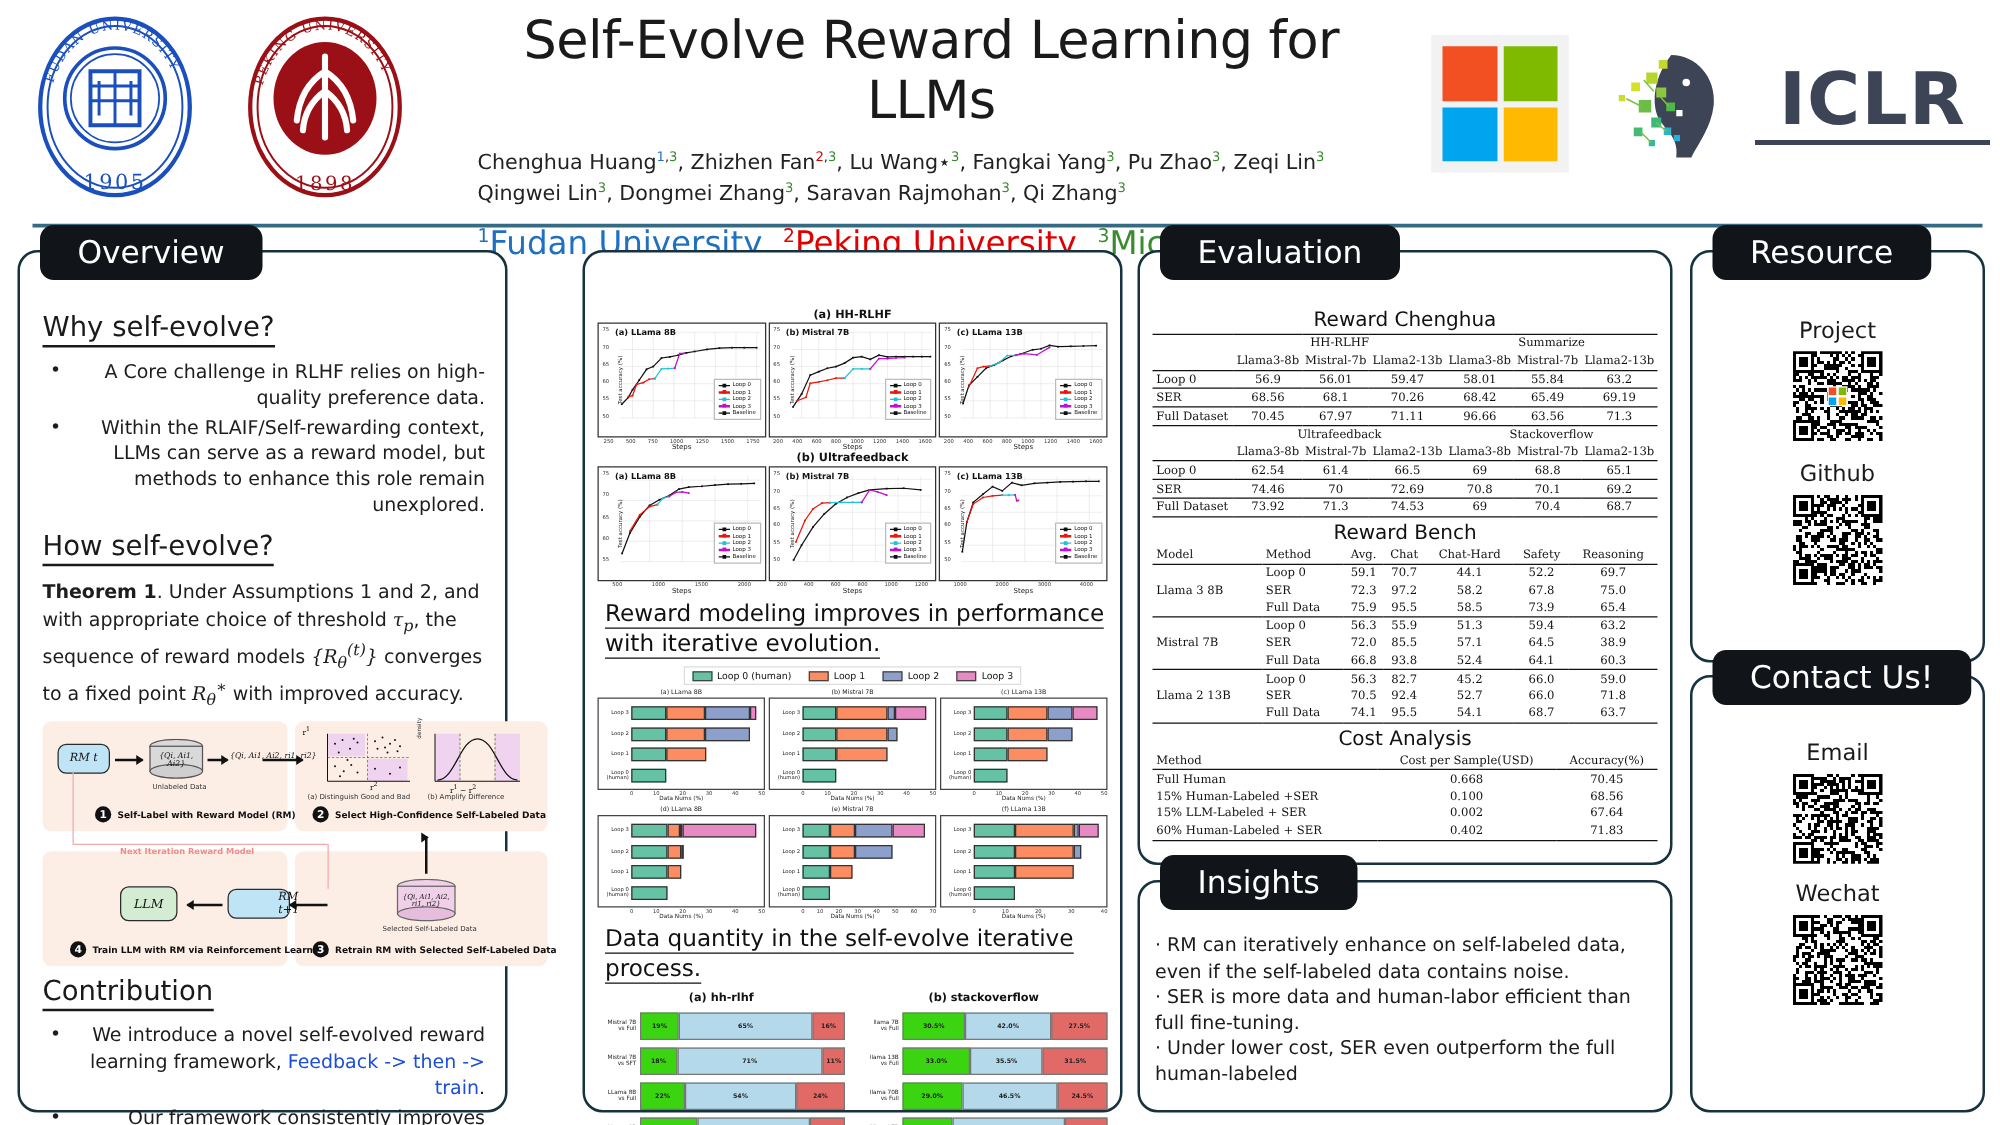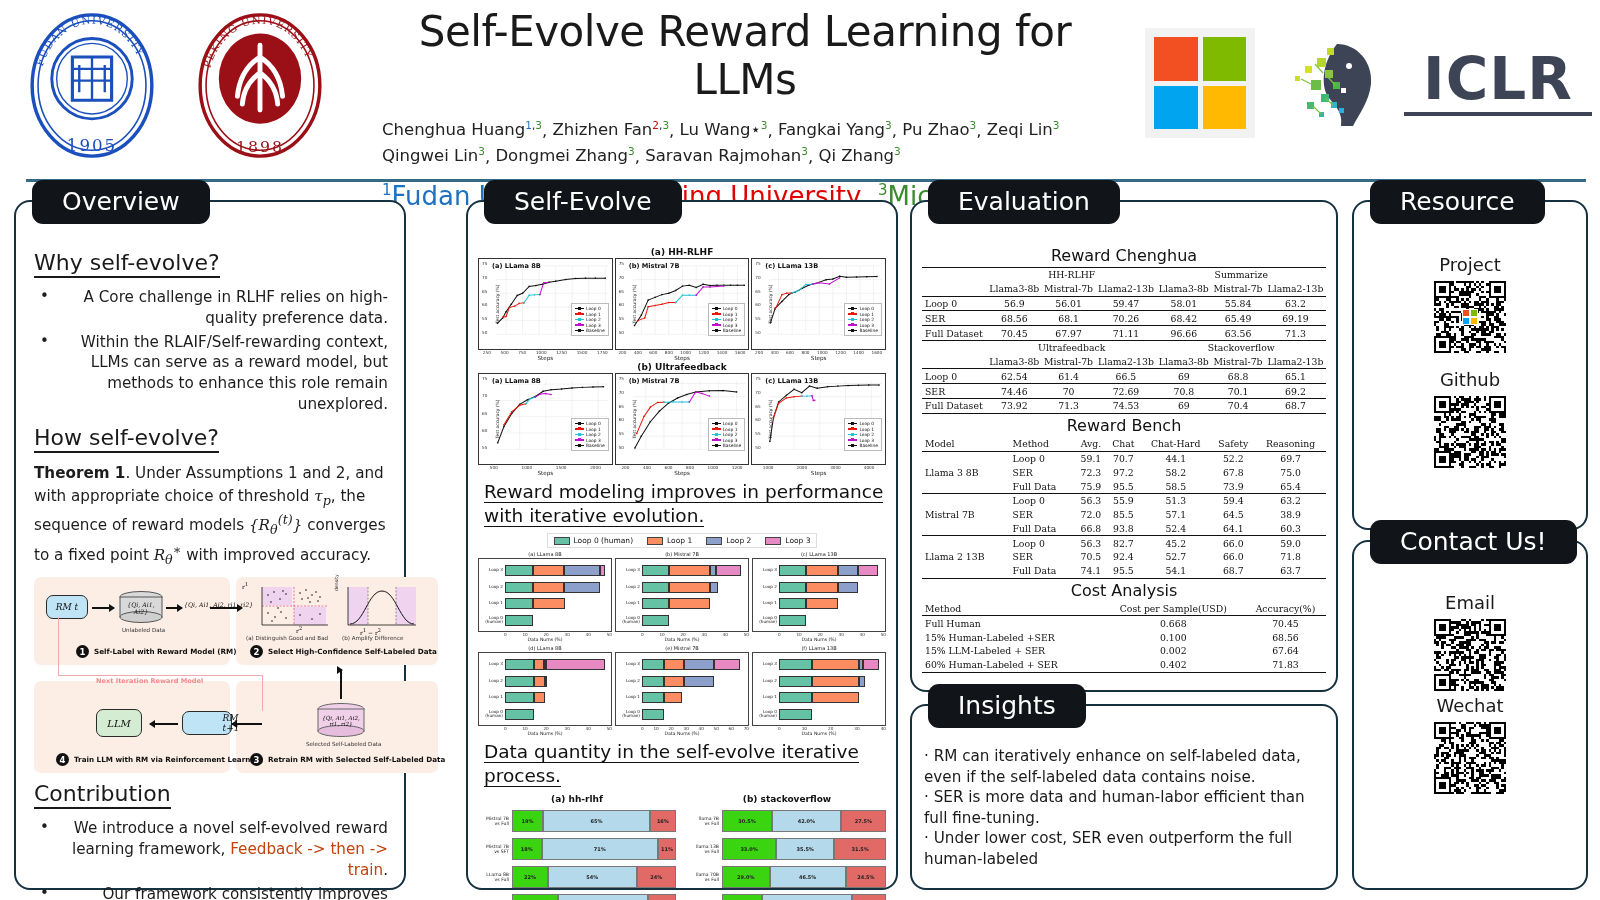--- a/index.html
+++ b/index.html
@@ -86,21 +86,21 @@
   ul.bullets li {
     font-size: 15.2px; color: #1d1d1d; line-height: 1.37;
     padding-left: 22px; position: relative; margin-bottom: 3px;
   }
   ul.bullets li::before {
     content: "•"; position: absolute; left: 6px; top: -1px; font-size: 15px;
   }
   .thm { font-size: 15.2px; color: #1d1d1d; line-height: 1.52; margin-bottom: 8px; }
   .thm b { font-weight: 700; }
   .mth { font-family: "DejaVu Serif", serif; font-style: italic; }
-  .red-em { color: #c2410c; }
+  .red-em { color: #1d4ed8; }
 
   
   .fw { width: 404px; height: 196px; position: relative; margin-top: 2px; }
   .fw-cell { position: absolute; background: #fdeee5; border-radius: 7px; }
   .fw-box { position: absolute; border: 1.4px solid #2b2b2b; border-radius: 7px;
     font-family: "DejaVu Serif", serif; font-style: italic; font-size: 9px;
     display: flex; align-items: center; justify-content: center; color: #111; }
   .fw-cap { position: absolute; font-size: 7.2px; font-weight: 700; color: #111; white-space: nowrap; }
   .fw-num { position: absolute; width: 13px; height: 13px; background: #111; color: #fff;
     border-radius: 50%; font-size: 8.5px; display: flex; align-items: center; justify-content: center; font-weight: 700;}
@@ -411,21 +411,20 @@
 
       <div class="sec-head" style="margin-top:8px;">Contribution</div>
       <ul class="bullets">
         <li><span>We introduce a novel self-evolved reward learning framework, </span><span class="red-em">Feedback -&gt; then -&gt; train</span><span>.</span></li>
         <li>Our framework consistently improves performance across various LLMs, model size, and datasets. Only 15% seed data+ SER &gt;= 100% human labeled data.</li>
       </ul>
     </div>
   </section>
 
   <section class="panel" id="panel-selfevolve">
-    <div class="panel-title">Self-Evolve</div>
     <div class="se-body">
 
       <div class="lc-rowtitle">(a) HH-RLHF</div>
       <div class="lc-grid" id="lines-a">
           <div>
         <div class="lc">
           <svg viewBox="0 0 132 92" preserveAspectRatio="none">
                 <line x1="17" y1="77" x2="129" y2="77" stroke="#dddddd" stroke-width=".4"></line>
                 <line x1="17" y1="63" x2="129" y2="63" stroke="#dddddd" stroke-width=".4"></line>
                 <line x1="17" y1="49" x2="129" y2="49" stroke="#dddddd" stroke-width=".4"></line>
@@ -2531,21 +2530,21 @@
               <rect x="2" y="2" width="3" height="3" fill="#000"></rect>
               <rect x="22" y="0" width="7" height="7" fill="#000"></rect>
               <rect x="23" y="1" width="5" height="5" fill="#fff"></rect>
               <rect x="24" y="2" width="3" height="3" fill="#000"></rect>
               <rect x="0" y="22" width="7" height="7" fill="#000"></rect>
               <rect x="1" y="23" width="5" height="5" fill="#fff"></rect>
               <rect x="2" y="24" width="3" height="3" fill="#000"></rect>
             </g>
           </svg>
       </div>
-      <div class="res-lbl" style="margin-top:4px;">Wechat</div>
+      <div class="res-lbl" style="margin-top:14px;">Wechat</div>
       <div>
         <svg class="qr" viewBox="0 0 29 29" shape-rendering="crispEdges">
             <g id="qrD">
               <rect x="0" y="0" width="29" height="29" fill="#fff"></rect>
               <rect x="7" y="0" width="1" height="1" fill="#000"></rect>
               <rect x="8" y="0" width="1" height="1" fill="#000"></rect>
               <rect x="10" y="0" width="1" height="1" fill="#000"></rect>
               <rect x="13" y="0" width="1" height="1" fill="#000"></rect>
               <rect x="14" y="0" width="1" height="1" fill="#000"></rect>
               <rect x="15" y="0" width="1" height="1" fill="#000"></rect>

